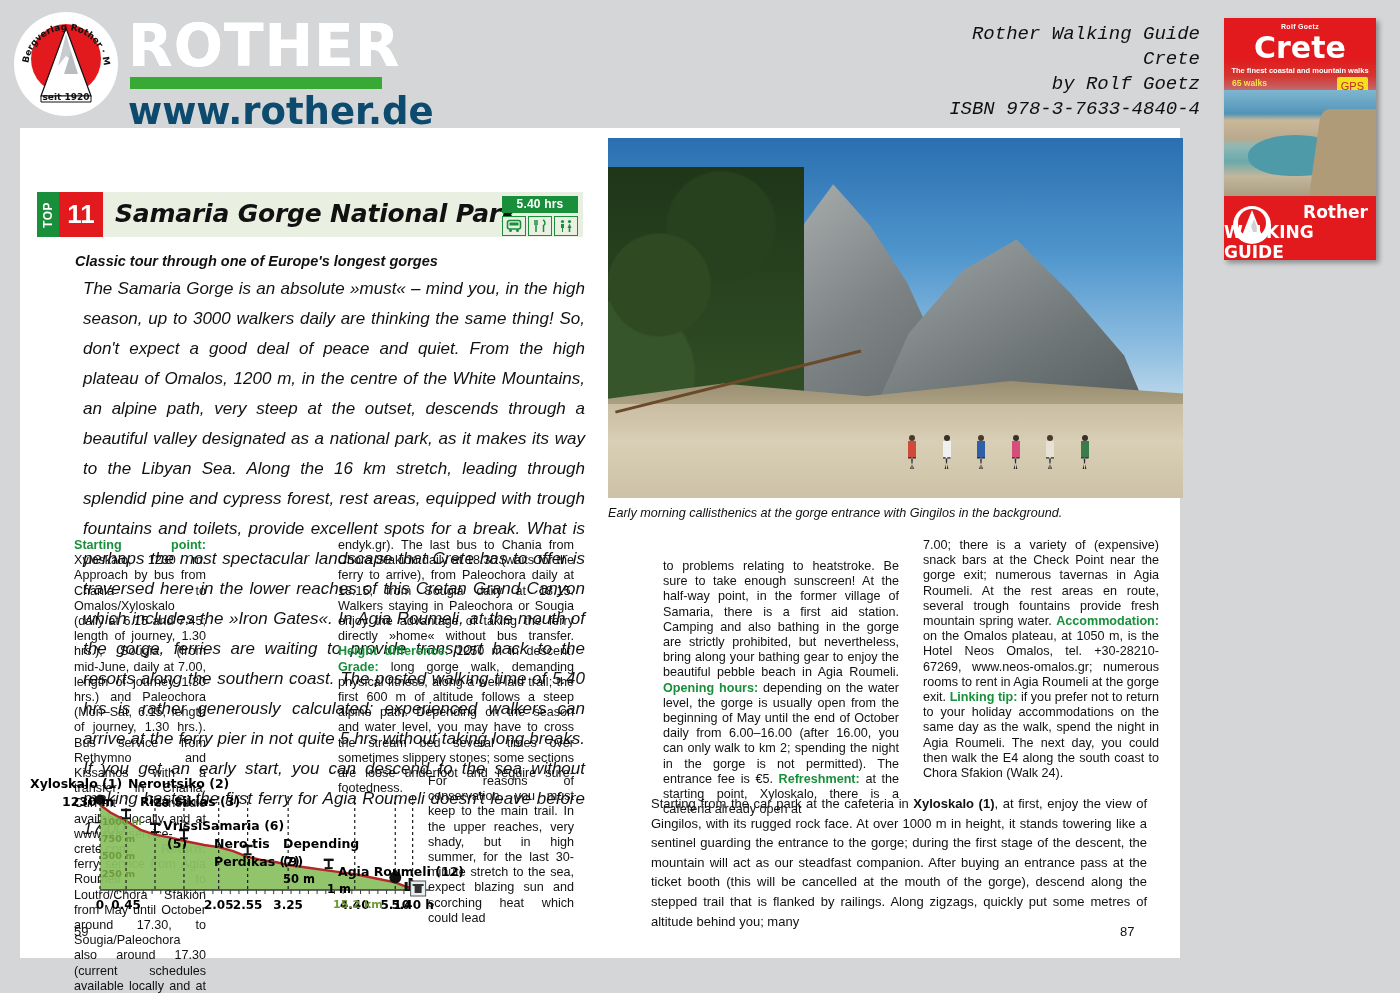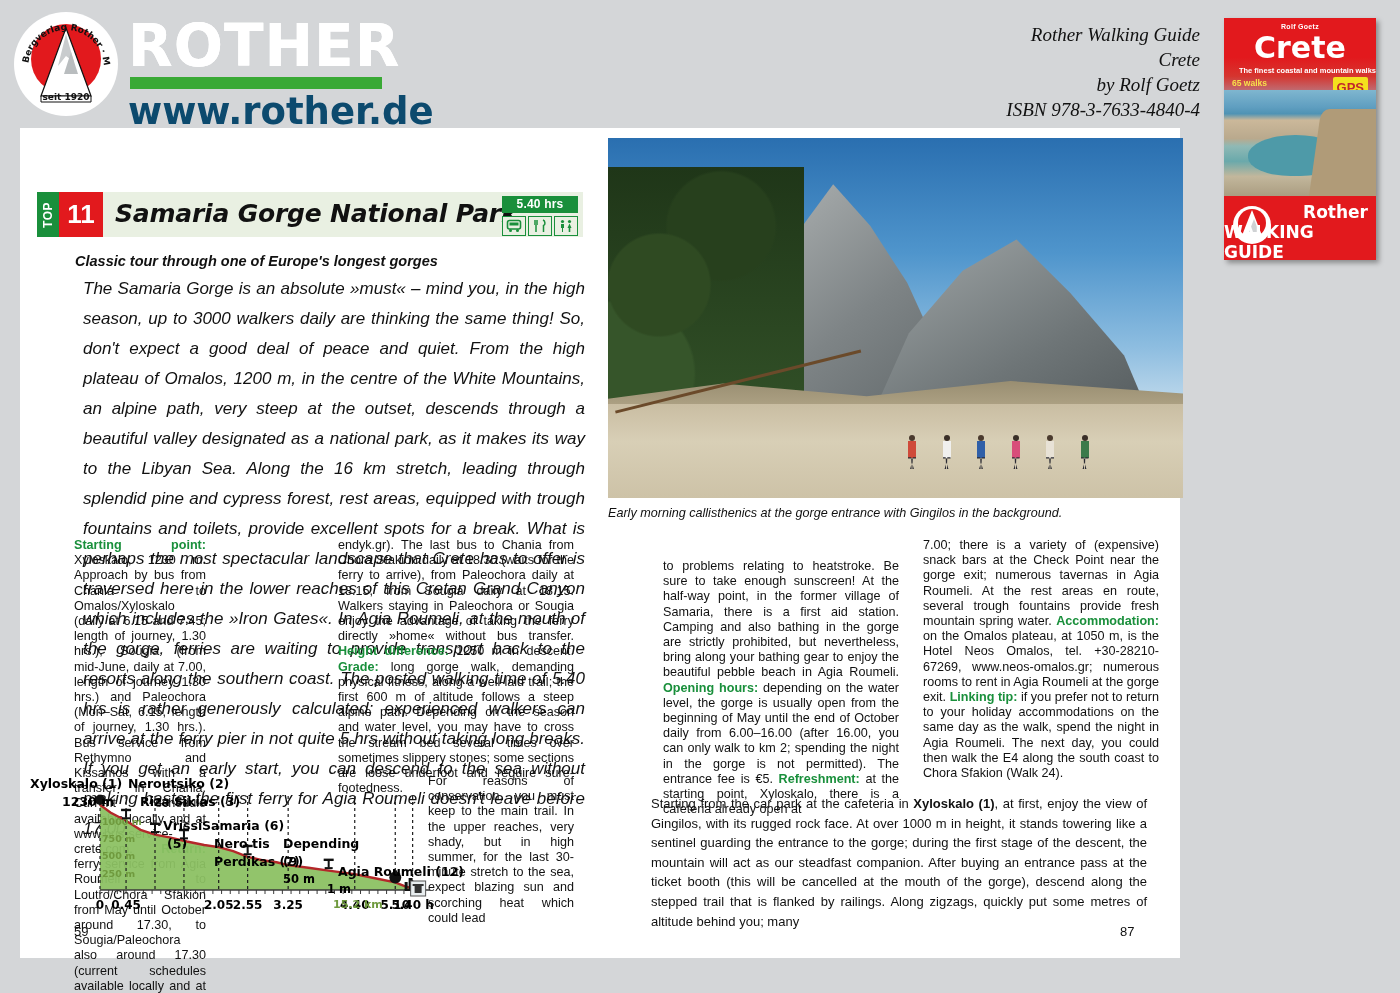--- a/index.html
+++ b/index.html
@@ -30,44 +30,44 @@
   }
   .brand-rule { width:252px; height:12px; background:#39a935; margin:3px 0 4px 2px; }
   .brand-url {
     font-size:37px; font-weight:bold; color:#0c4a6e; letter-spacing:0px;
     line-height:38px; font-family:"DejaVu Sans", sans-serif;
   }
 
   .guide-info {
     position:absolute; right:200px; top:22px; text-align:right;
     font-style:italic; font-size:19px; line-height:25px; color:#111;
-    font-family:Liberation Serif, serif;
+    font-family:Liberation Mono, monospace;
     margin-left:21px;
   }
 
   
   .book {
     position:absolute; left:1224px; top:18px; width:152px; height:242px;
     background:#b9c0c4; box-shadow:3px 3px 5px rgba(0,0,0,.35);
     overflow:hidden;
   }
   .book-top {
     position:absolute; left:0; top:0; width:100%; height:94px;
     background:linear-gradient(#e2191d 0%, #e2191d 42%, #d5352f 62%, #9fbfd8 100%);
   }
   .book-author { position:absolute; top:5px; width:100%; text-align:center;
     font-size:7px; font-weight:bold; color:#ffffff; letter-spacing:.3px; }
   .book-title { position:absolute; top:12px; width:100%; text-align:center;
     font-size:30px; font-weight:bold; color:#ffffff; font-family:"DejaVu Sans", sans-serif; }
-  .book-sub { position:absolute; top:48px; width:100%; text-align:right;
+  .book-sub { position:absolute; top:48px; width:100%; text-align:center;
     font-size:7.5px; font-weight:bold; color:#ffffff; }
   .book-walks { position:absolute; top:60px; left:8px;
     font-size:8.5px; font-weight:bold; color:#f7e04b; }
   .book-gps { position:absolute; top:59px; right:8px; background:#f4e01d;
-    color:#c1272d; font-size:13px; font-weight:bold; padding:3px 4px; border-radius:2px; }
+    color:#c1272d; font-size:11px; font-weight:normal; padding:3px 4px; border-radius:2px; }
   .book-photo {
     position:absolute; left:0; top:72px; width:100%; height:108px;
     background:
       linear-gradient(#7fb6cf 0%, #5f9ec0 16%, #4f93b4 22%, #cbb89a 28%, #b9a98d 45%, #8fb9b5 52%, #6aa9ab 66%, #c2b79c 80%, #a89a7e 100%);
   }
   .book-photo .bay {
     position:absolute; left:16%; top:42%; width:62%; height:38%;
     background:#4e9aa8; border-radius:50% 50% 45% 45%;
   }
   .book-photo .cliff {

